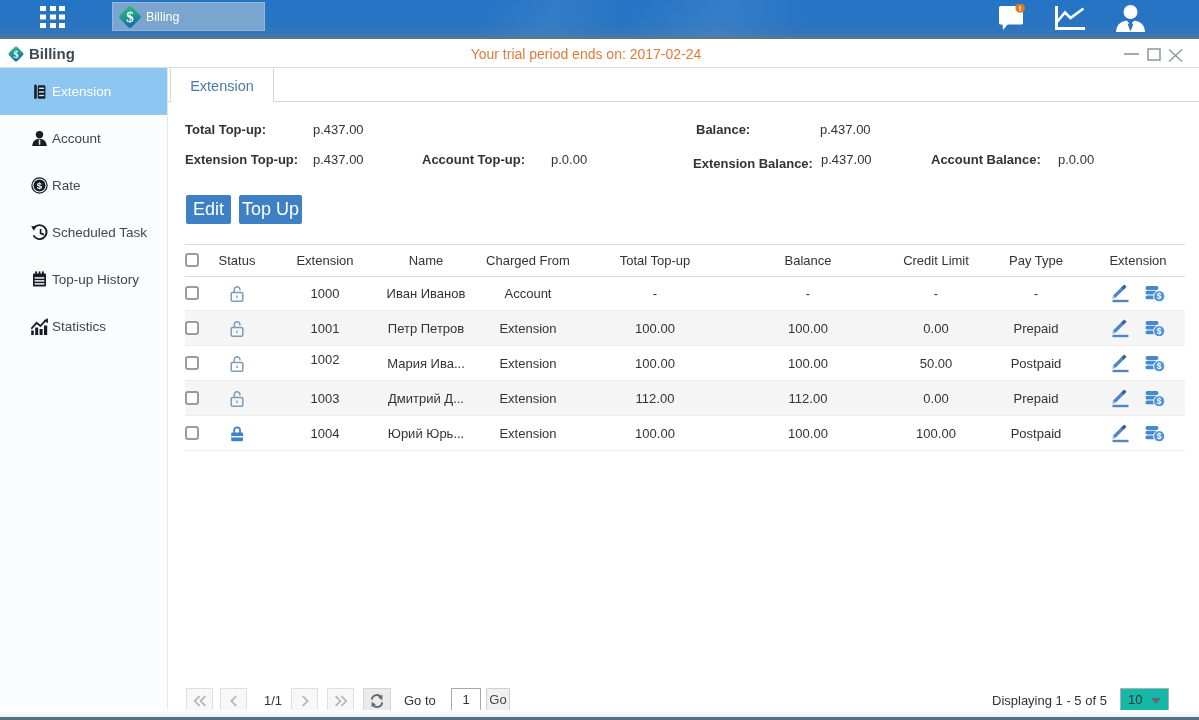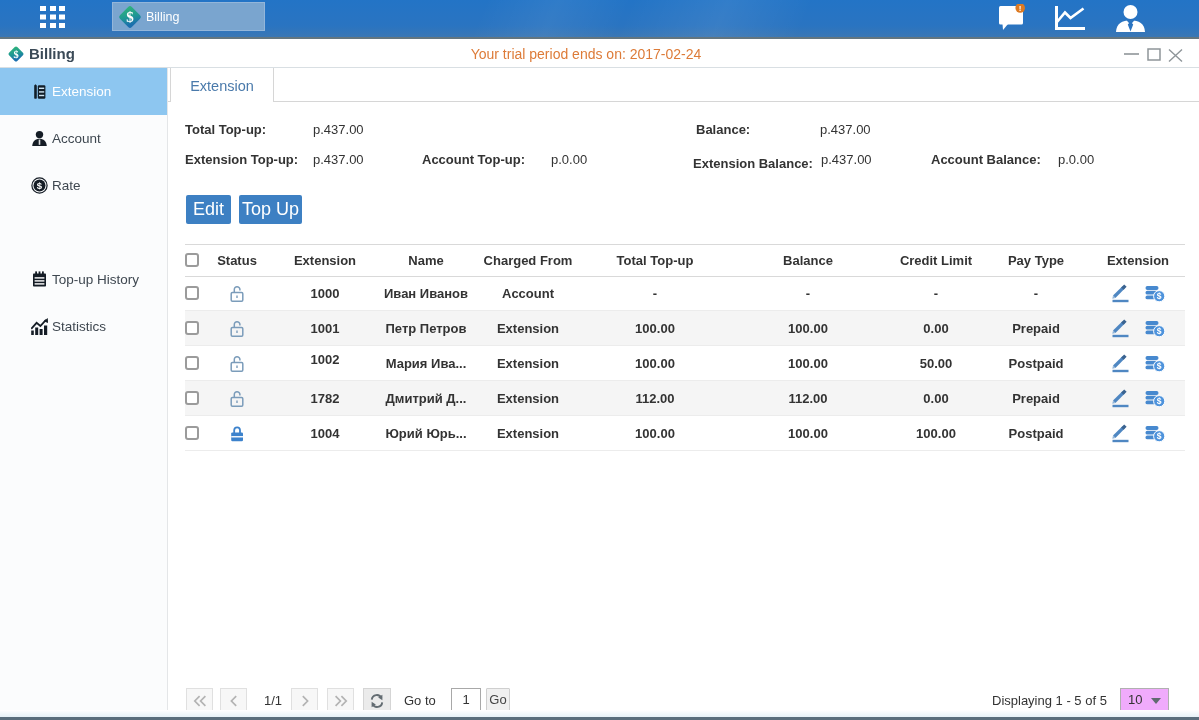--- a/index.html
+++ b/index.html
@@ -34,28 +34,28 @@
 .svalue { position:absolute; height:16px; }
 
 .bluebtn { position:absolute; top:195px; height:29px; background:#3d80c3; color:#fff; border-radius:2px;
   text-align:center; line-height:29px; font-size:18px; }
 
 #tbl { position:absolute; left:185px; top:244px; width:1000px; }
 .hline { position:absolute; left:0; width:1000px; height:1px; background:#d9d9d9; }
 .trow { position:absolute; left:0; width:1000px; height:35px;text-align:right; }
 .trow.alt { background:#f5f5f5; }
 .rborder { position:absolute; left:0; width:1000px; height:1px; background:#ececec; }
-.cell { position:absolute; transform:translateX(-50%); white-space:nowrap;font-weight:bold; }
+.cell { position:absolute; transform:translateX(-50%); white-space:nowrap; }
 .cb { position:absolute; left:0px; width:14px; height:14px; border:2px solid #9b9b9b; border-radius:3px; background:#fff; }
 
 .pgbtn { position:absolute; top:688px; height:24px; background:#f7f7f7; border:1px solid #e0e0e0;
   text-align:center; color:#b4b4b4; }
 #goinput { position:absolute; left:451px; top:688px; width:30px; height:24px; border:1px solid #a8a8a8; background:#fff; text-align:center; line-height:22px; color:#333; }
 #gobtn { position:absolute; left:486px; top:688px; width:24px; height:24px; background:#f0f0f0; border:1px solid #cfcfcf; text-align:center; line-height:22px; color:#444; border-radius:1px; }
-#dropdown { position:absolute; left:1120px; top:688px; width:49px; height:24px; border:1px solid #b0b0b0; background:#f0abfc; }
+#dropdown { position:absolute; left:1120px; top:688px; width:49px; height:24px; border:1px solid #b0b0b0; background:#14b8a6; }
 #bottomband { position:absolute; left:0; top:710px; width:1199px; height:7px; background:linear-gradient(180deg,#ffffff,#e6f1f7); }
 #bottombar { position:absolute; left:0; top:717px; width:1199px; height:3px; background:#5a6e7c; }
 </style>
 </head>
 <body>
 
 <div id="topbar">
   <svg class="abs" style="left:40px;top:6px" width="26" height="23">
     <g fill="#ffffff">
       <rect x="0" y="0" width="6" height="5"></rect>
@@ -140,20 +140,28 @@
     <div class="mtext">Account</div>
   </div>
   <div class="mitem" style="top:94px">
     <svg width="17" height="17" viewBox="0 0 17 17">
       <circle cx="8.5" cy="8.5" r="7.6" fill="none" stroke="#151d26" stroke-width="1.2"></circle>
       <circle cx="8.5" cy="8.5" r="6" fill="#151d26"></circle>
       <text x="8.5" y="11.8" font-size="9.5" font-weight="bold" fill="#fff" text-anchor="middle">$</text>
     </svg>
     <div class="mtext">Rate</div>
   </div>
+  <div class="mitem" style="top:141px">
+    <svg width="18" height="17" viewBox="0 0 18 17">
+      <path d="M3.2,3.6 A7,7 0 1 1 2.4,11.4" fill="none" stroke="#151d26" stroke-width="1.9"></path>
+      <polygon points="0.2,2.2 5.8,2.0 2.8,6.8" fill="#151d26"></polygon>
+      <path d="M9.6,5 L9.6,9.4 L13,10.6" fill="none" stroke="#151d26" stroke-width="1.7"></path>
+    </svg>
+    <div class="mtext">Scheduled Task</div>
+  </div>
   <div class="mitem" style="top:188px">
     <svg width="17" height="17" viewBox="0 0 17 17">
       <rect x="2" y="2.6" width="13" height="13" rx="0.8" fill="#151d26"></rect>
       <rect x="4.2" y="0.4" width="1.8" height="3.4" fill="#151d26"></rect>
       <rect x="7.6" y="0.4" width="1.8" height="3.4" fill="#151d26"></rect>
       <rect x="11" y="0.4" width="1.8" height="3.4" fill="#151d26"></rect>
       <rect x="3.6" y="6.2" width="9.8" height="1.4" fill="#fff"></rect>
       <rect x="3.6" y="9.2" width="9.8" height="1.4" fill="#fff"></rect>
       <rect x="3.6" y="12.2" width="9.8" height="1.4" fill="#fff"></rect>
     </svg>
@@ -292,21 +300,21 @@
     <svg style="position:absolute;left:960px;top:9px" width="21" height="17">
         <use href="#coins"></use>
       </svg>
   </div>
   <div class="rborder" style="top:136px"></div>
   <div class="trow alt" style="top:137px">
     <div class="cb" style="left:0;top:10px"></div>
     <svg style="position:absolute;left:45px;top:9px" width="14" height="17">
         <use href="#lockopen"></use>
       </svg>
-    <div class="cell" style="left:140px;top:10px">1782</div>
+    <div class="cell" style="left:140px;top:10px">1003</div>
     <div class="cell" style="left:241px;top:10px">Дмитрий Д...</div>
     <div class="cell" style="left:343px;top:10px">Extension</div>
     <div class="cell" style="left:470px;top:10px">112.00</div>
     <div class="cell" style="left:623px;top:10px">112.00</div>
     <div class="cell" style="left:751px;top:10px">0.00</div>
     <div class="cell" style="left:851px;top:10px">Prepaid</div>
     <svg style="position:absolute;left:927px;top:8px" width="18" height="19">
         <use href="#pencil"></use>
       </svg>
     <svg style="position:absolute;left:960px;top:9px" width="21" height="17">

